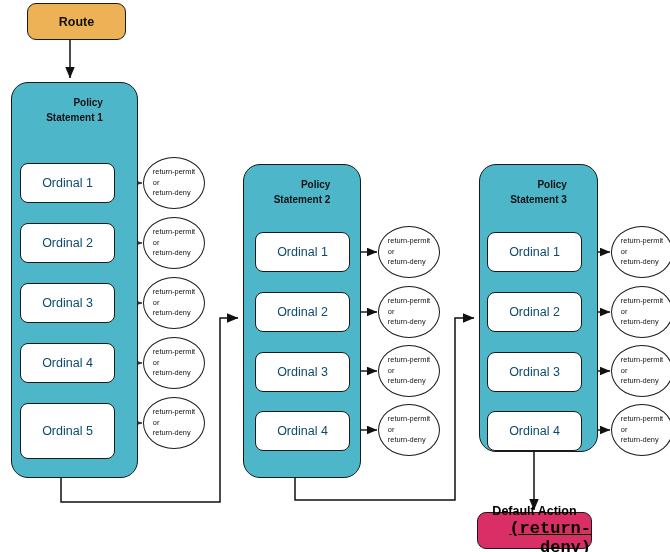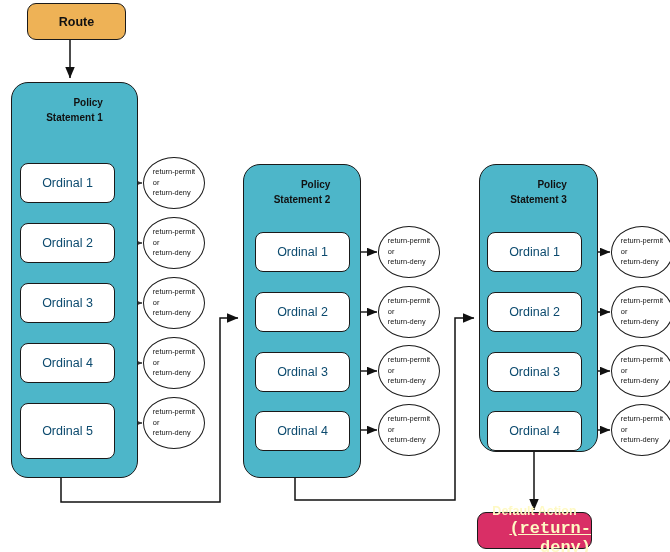--- a/index.html
+++ b/index.html
@@ -73,21 +73,21 @@
     align-items: center;
     justify-content: center;
     font-size: 7.4px;
     line-height: 1.42;
     color: #111111;
     white-space: pre-line;
   }
   .default-box {
     background: #d92f66;
     border-radius: 9px;
-    color: #fef9c3;
+    color: #000000;
     gap: 1px;
   }
   .default-title {
     font-weight: bold;
     font-size: 12.5px;
   }
   .default-sub {
     font-family: "Liberation Mono", monospace;
     font-weight: bold;
     font-size: 17px;

